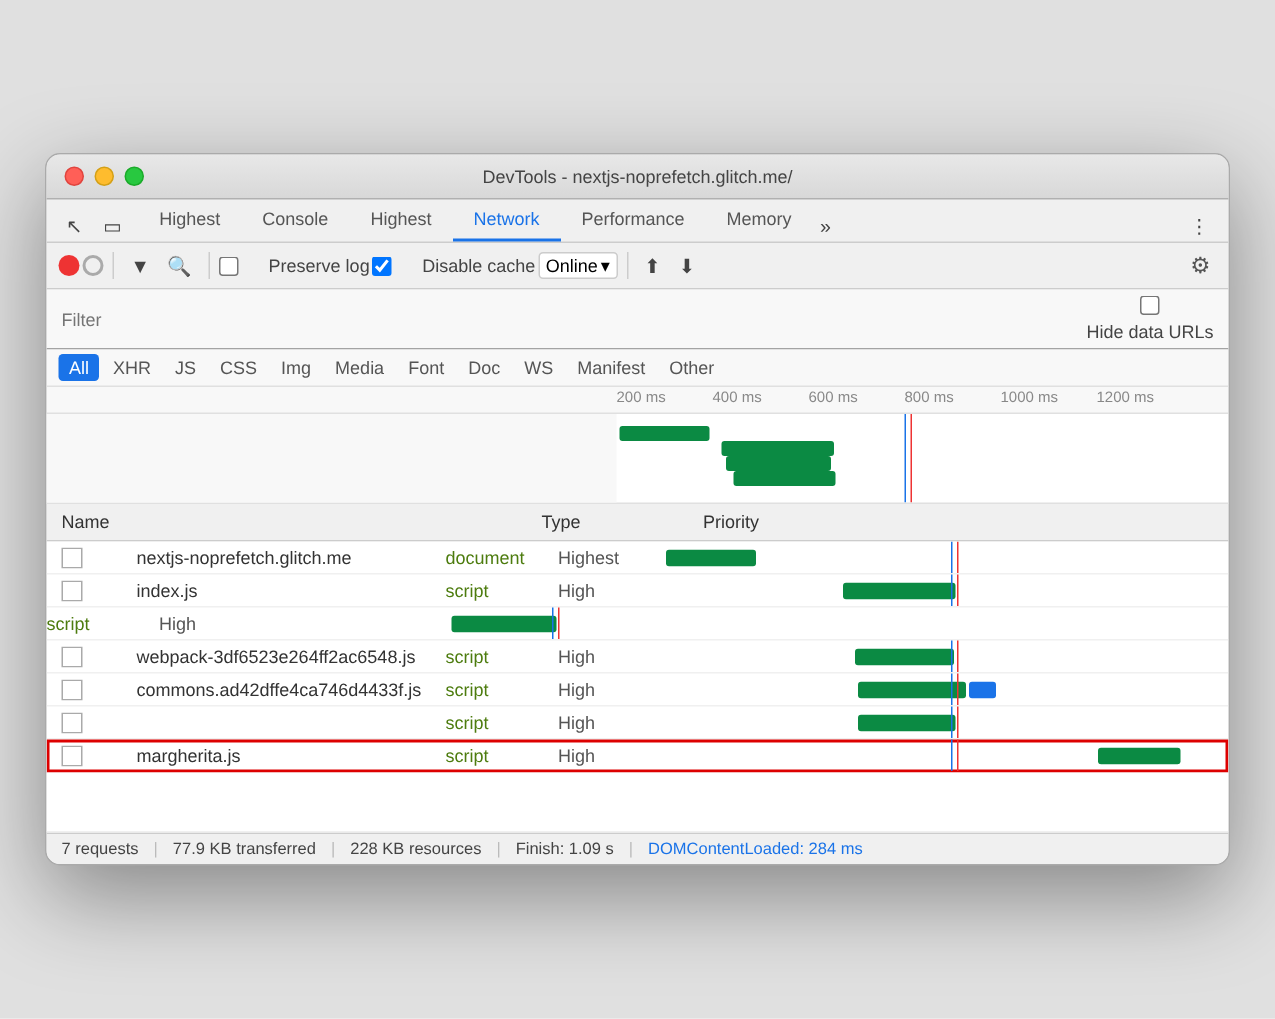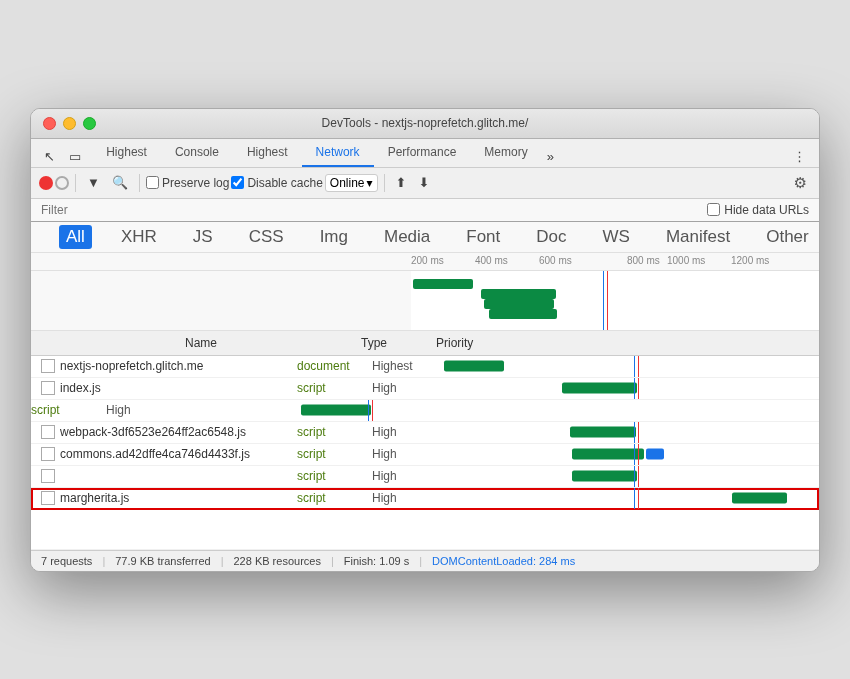--- a/index.html
+++ b/index.html
@@ -117,37 +117,37 @@
       font-size: 12px;
       outline: none;
       color: #333;
     }
     .checkbox-label {
       display: flex;
       align-items: center;
       gap: 4px;
       font-size: 12px;
       color: #444;
+      flex-direction: column;
     }
     .type-bar {
       background: #f8f8f8;
       border-bottom: 1px solid #e0e0e0;
       display: flex;
       align-items: center;
       padding: 3px 8px;
       gap: 2px;
       font-size: 12px;
     }
     .type-btn {
       padding: 2px 7px;
       border-radius: 3px;
       cursor: pointer;
       color: #555;
-      font-size: 17px;
-      margin-left: 20px;
+      font-size: 12px;
     }
     .type-btn.active {
       background: #1a73e8;
       color: #fff;
     }
     .timeline-tick {
       position: absolute;
       font-size: 10px;
       color: #888;
       top: 2px;
@@ -174,23 +174,23 @@
     }
     .table-header {
       background: #f0f0f0;
       border-bottom: 1px solid #ccc;
       display: flex;
       font-size: 12px;
       font-weight: 500;
       color: #333;
       padding: 5px 0;
     }
-    .col-name { width: 330px; padding-left: 10px; text-align: center; }
+    .col-name { width: 330px; padding-left: 10px; }
     .col-type { width: 75px; }
-    .col-priority { width: 70px; }
+    .col-priority { width: 70px; text-align: right; }
     .col-waterfall { flex: 1; }
     .sort-arrow { font-size: 10px; margin-left: 4px; }
     .table-body {
       background: #fff;
       overflow-y: auto;
       flex: 1;
     }
     .table-row {
       display: flex;
       align-items: center;
@@ -212,20 +212,21 @@
       background: #fff;
       flex-shrink: 0;
     }
     .row-name {
       width: 266px;
       padding-left: 10px;
       display: flex;
       align-items: center;
       overflow: hidden;
       white-space: nowrap;
+      gap: 31px;
     }
     .row-type { width: 75px; color: #4d7c0f; }
     .row-priority { width: 70px; color: #555; }
     .row-waterfall { flex: 1; position: relative; height: 100%; }
     .wf-bar {
       position: absolute;
       height: 11px;
       top: 50%;
       transform: translateY(-50%);
       border-radius: 2px;
@@ -238,21 +239,21 @@
       padding: 4px 10px;
       font-size: 11px;
       color: #444;
       gap: 4px;
     }
     .status-sep { margin: 0 6px; color: #bbb; }
     .dom-content-loaded { color: #1a73e8; font-weight: 500; }
     .toolbar-checkbox {
       display: flex;
       align-items: center;
-      gap: 3px;
+      gap: 20px;
       font-size: 12px;
       color: #444;
     }
     .online-select {
       border: 1px solid #ccc;
       background: #fff;
       font-size: 12px;
       padding: 1px 4px;
       border-radius: 3px;
       display: flex;
@@ -342,21 +343,21 @@
     <div class="type-btn">Manifest</div>
     <div class="type-btn">Other</div>
   </div>
 
   <div style="display:flex; border-bottom: 1px solid #e0e0e0; background:#f8f8f8; height:18px;">
     <div style="width:380px; flex-shrink:0;"></div>
     <div style="flex:1; position:relative;">
       <span class="timeline-tick" style="left:0px;">200 ms</span>
       <span class="timeline-tick" style="left:64px;">400 ms</span>
       <span class="timeline-tick" style="left:128px;">600 ms</span>
-      <span class="timeline-tick" style="left:192px;margin-left:24px;">800 ms</span>
+      <span class="timeline-tick" style="left:192px;">800 ms</span>
       <span class="timeline-tick" style="left:256px;">1000 ms</span>
       <span class="timeline-tick" style="left:320px;">1200 ms</span>
     </div>
   </div>
 
   <div style="display:flex; height:60px; border-bottom:1px solid #e0e0e0; background:#fff;">
     <div style="width:380px; flex-shrink:0; background:#f8f8f8;"></div>
     <div style="flex:1; position:relative; overflow:hidden;">
 
       <div class="wf-blue-line" style="left:192px;"></div>

